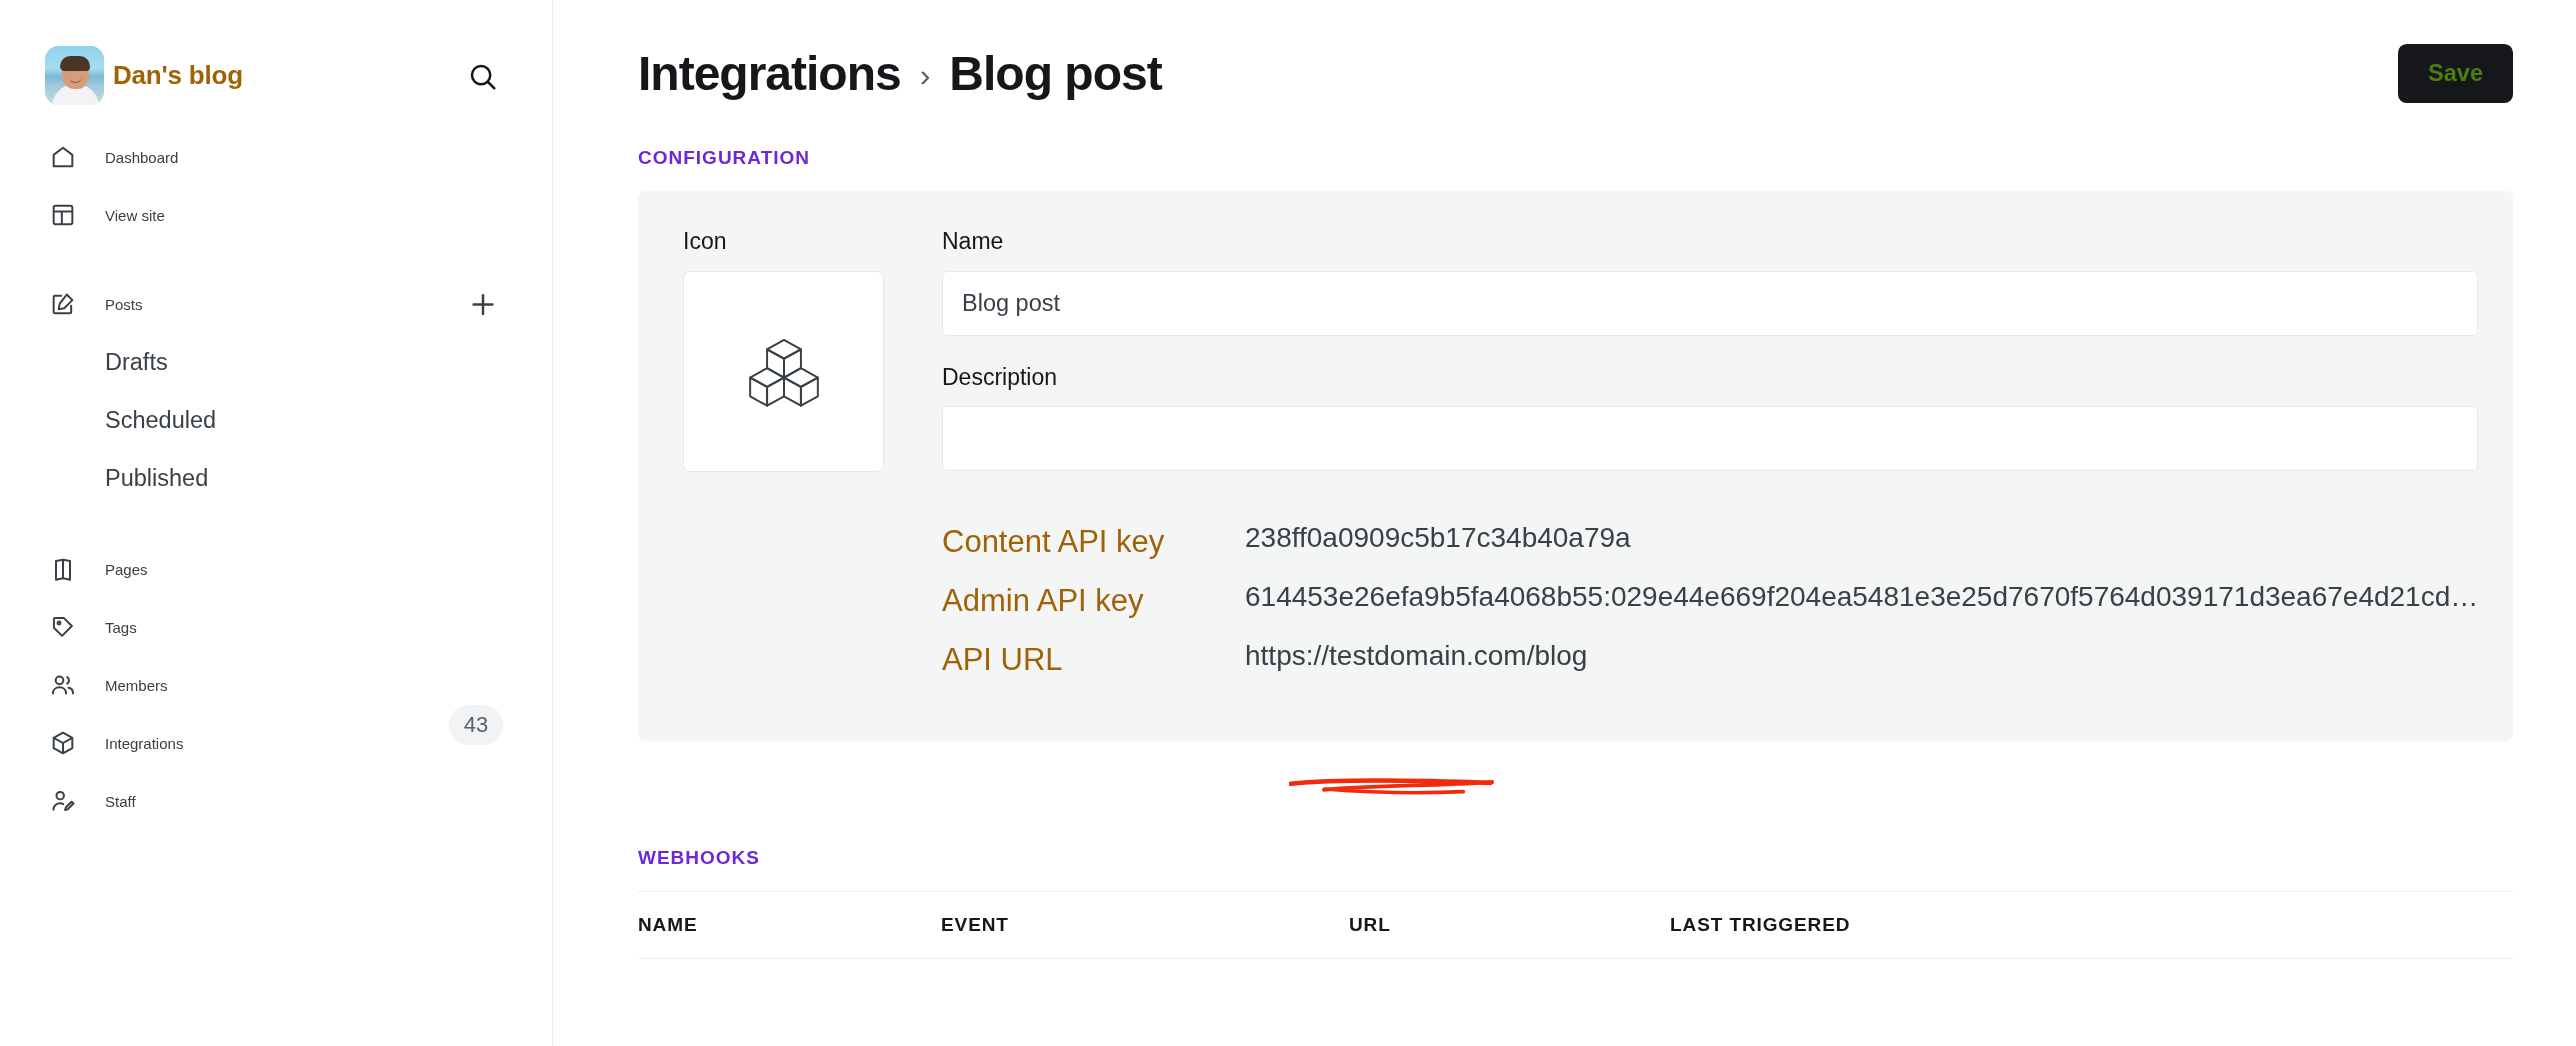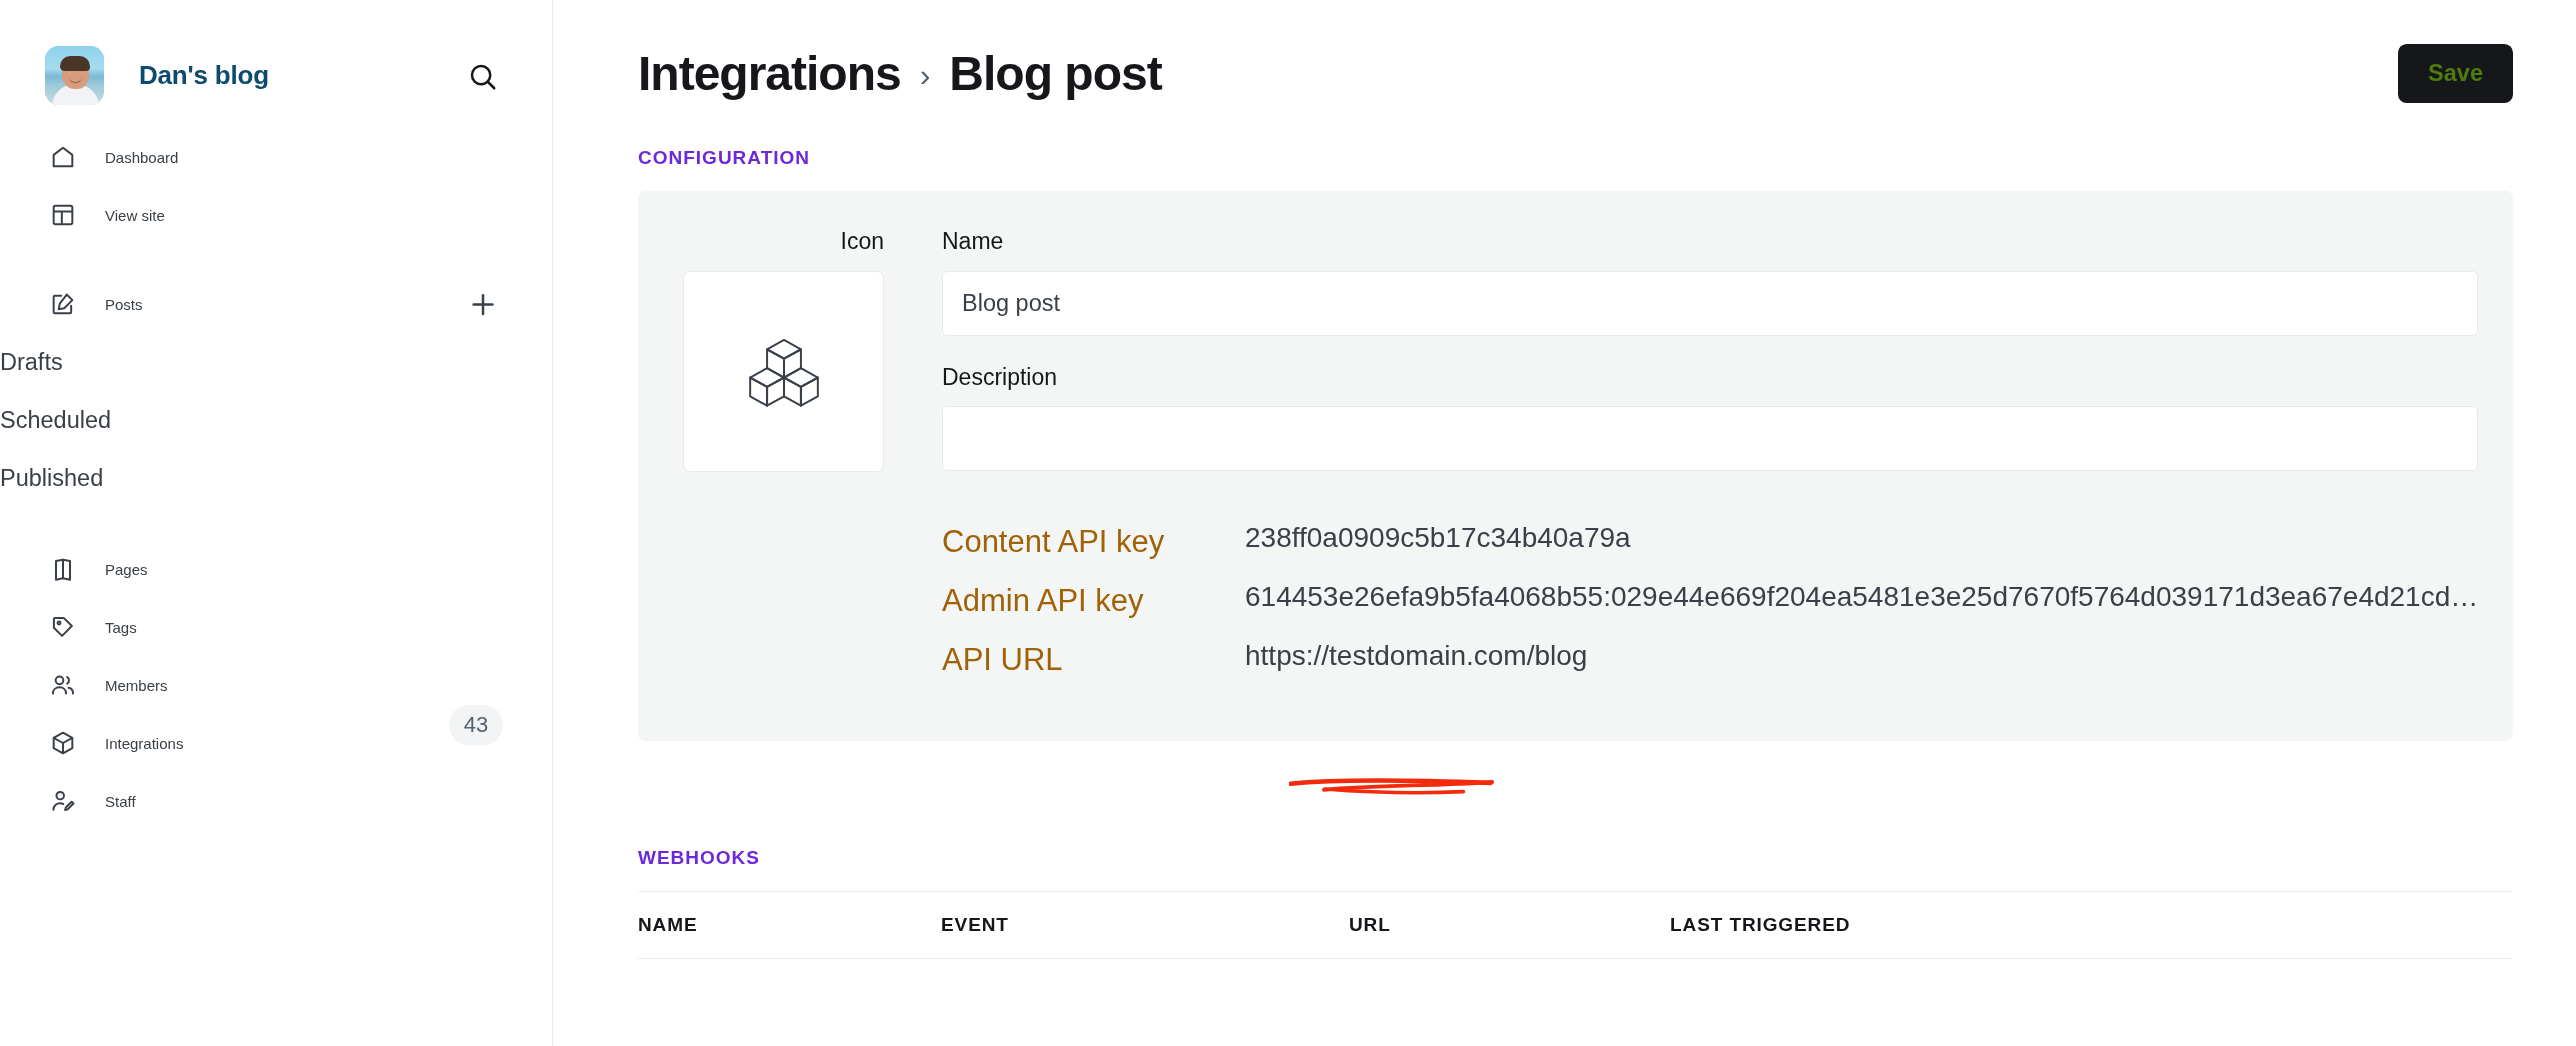--- a/index.html
+++ b/index.html
@@ -75,23 +75,23 @@
     position: absolute;
     left: 24.4px; top: 30.5px;
     width: 13px; height: 6.1px;
     border-bottom: 1.7px solid #8e5b47;
     border-radius: 0 0 10.5px 10.5px;
   }
 
   .brand-name {
     font-size: 26px;
     font-weight: 700;
-    color: #0c4a6e;
+    color: #a16207;
     letter-spacing: -0.2px;
-    margin-left: 35px;
+    margin-left: 9px;
     white-space: nowrap;
   }
 
   .search-btn {
     position: absolute;
     right: 52px;
     top: 59px;
     width: 35px; height: 35px;
     display: flex; align-items: center; justify-content: center;
     cursor: pointer;
@@ -115,20 +115,21 @@
   .nav-item .lbl {
     font-size: 15px;
     color: #394047;
     margin-left: 19px;
     white-space: nowrap;
   }
   .nav-sub {
     display: flex;
     align-items: center;
     height: 58px;
+    padding-left: 105px;
     cursor: pointer;
   }
   .nav-sub .lbl {
     font-size: 23.5px;
     color: #394047;
     white-space: nowrap;
   }
 
   .plus-btn {
     position: absolute;
@@ -221,21 +222,21 @@
 
   
   .config-card {
     background: #f4f5f5;
     border-radius: 7px;
     padding: 37px 45px 42px 45px;
     display: flex;
     position: relative;
   }
 
-  .icon-col { flex: 0 0 201px; text-align: right; }
+  .icon-col { flex: 0 0 201px; }
   .field-label {
     font-size: 23px;
     color: #15171a;
     margin-bottom: 15.7px;
     display: block;
   }
   .icon-box {
     width: 201px;
     height: 201px;
     background: #ffffff;

